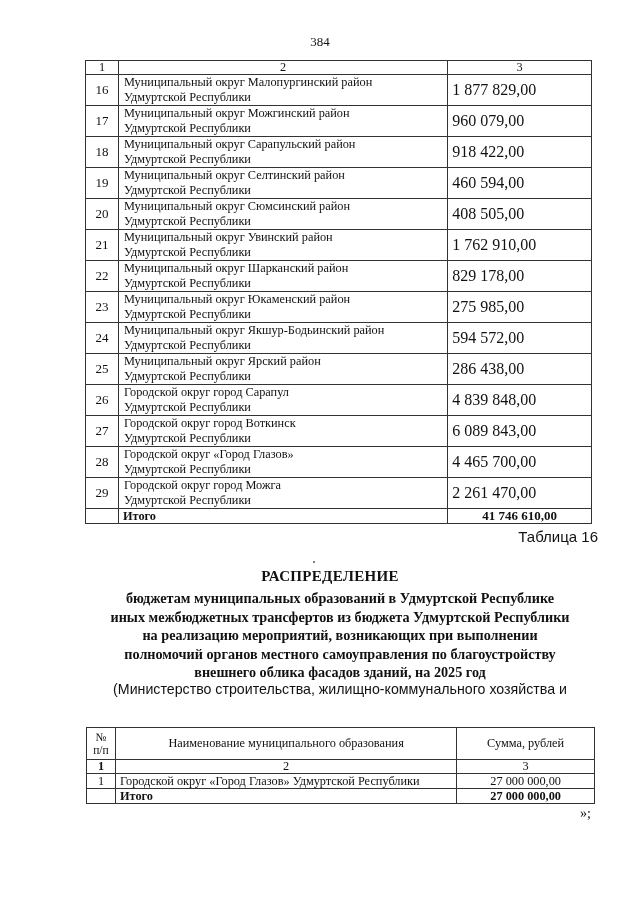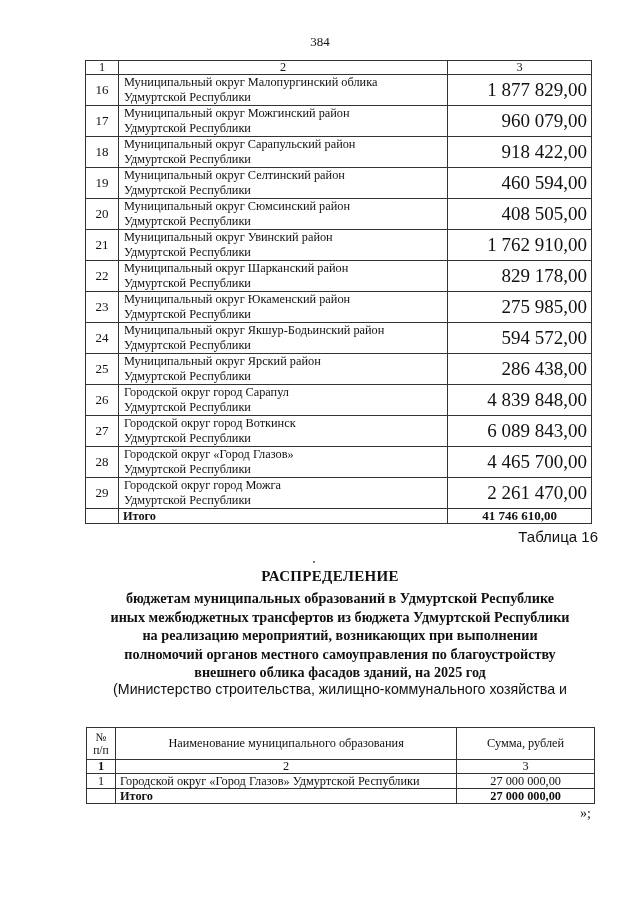--- a/index.html
+++ b/index.html
@@ -14,21 +14,21 @@
     table { border-collapse: collapse; position: absolute; }
     td { border: 1px solid #333; padding: 0 4px; font-size: 12.3px; line-height: 14.5px; }
     #t1 { left: 85px; top: 60px; width: 507px; }
     #t1 col.c1 { width: 33px; }
     #t1 col.c2 { width: 330px; }
     #t1 col.c3 { width: 144px; }
     #t1 tr.hdr td { height: 13px; text-align: center; line-height: 13px; padding: 0; }
     #t1 tr.row td { height: 30px; }
     #t1 tr.row td.num { text-align: center; font-size: 13px; }
     #t1 tr.row td.name { padding-left: 5px; line-height: 15px; }
-    #t1 tr.row td.sum { text-align: right; font-size: 19px; }
+    #t1 tr.row td.sum { text-align: left; font-size: 16px; }
     #t1 tr.total td { height: 14px; font-weight: bold; line-height: 14px; }
     #t1 tr.total td.sum { text-align: center; font-size: 13px; }
 
     .table-caption {
       position: absolute; top: 528px; right: 42px; font-size: 15px;
       font-family: Liberation Sans, sans-serif;
     }
     .title {
       position: absolute; top: 568px; left: 60px; width: 540px; text-align: center;
       font-weight: bold; font-size: 15px; letter-spacing: 0.3px;
@@ -75,21 +75,21 @@
     </colgroup>
   <tbody id="t1-body">
     <tr class="hdr">
       <td>1</td>
       <td>2</td>
       <td>3</td>
     </tr>
   <tr class="row">
         <td class="num">16</td>
         <td class="name">
-          <div>Муниципальный округ Малопургинский облика</div>
+          <div>Муниципальный округ Малопургинский район</div>
           <div>Удмуртской Республики</div>
         </td>
         <td class="sum">1 877 829,00</td>
       </tr>
       <tr class="row">
         <td class="num">17</td>
         <td class="name">
           <div>Муниципальный округ Можгинский район</div>
           <div>Удмуртской Республики</div>
         </td>

